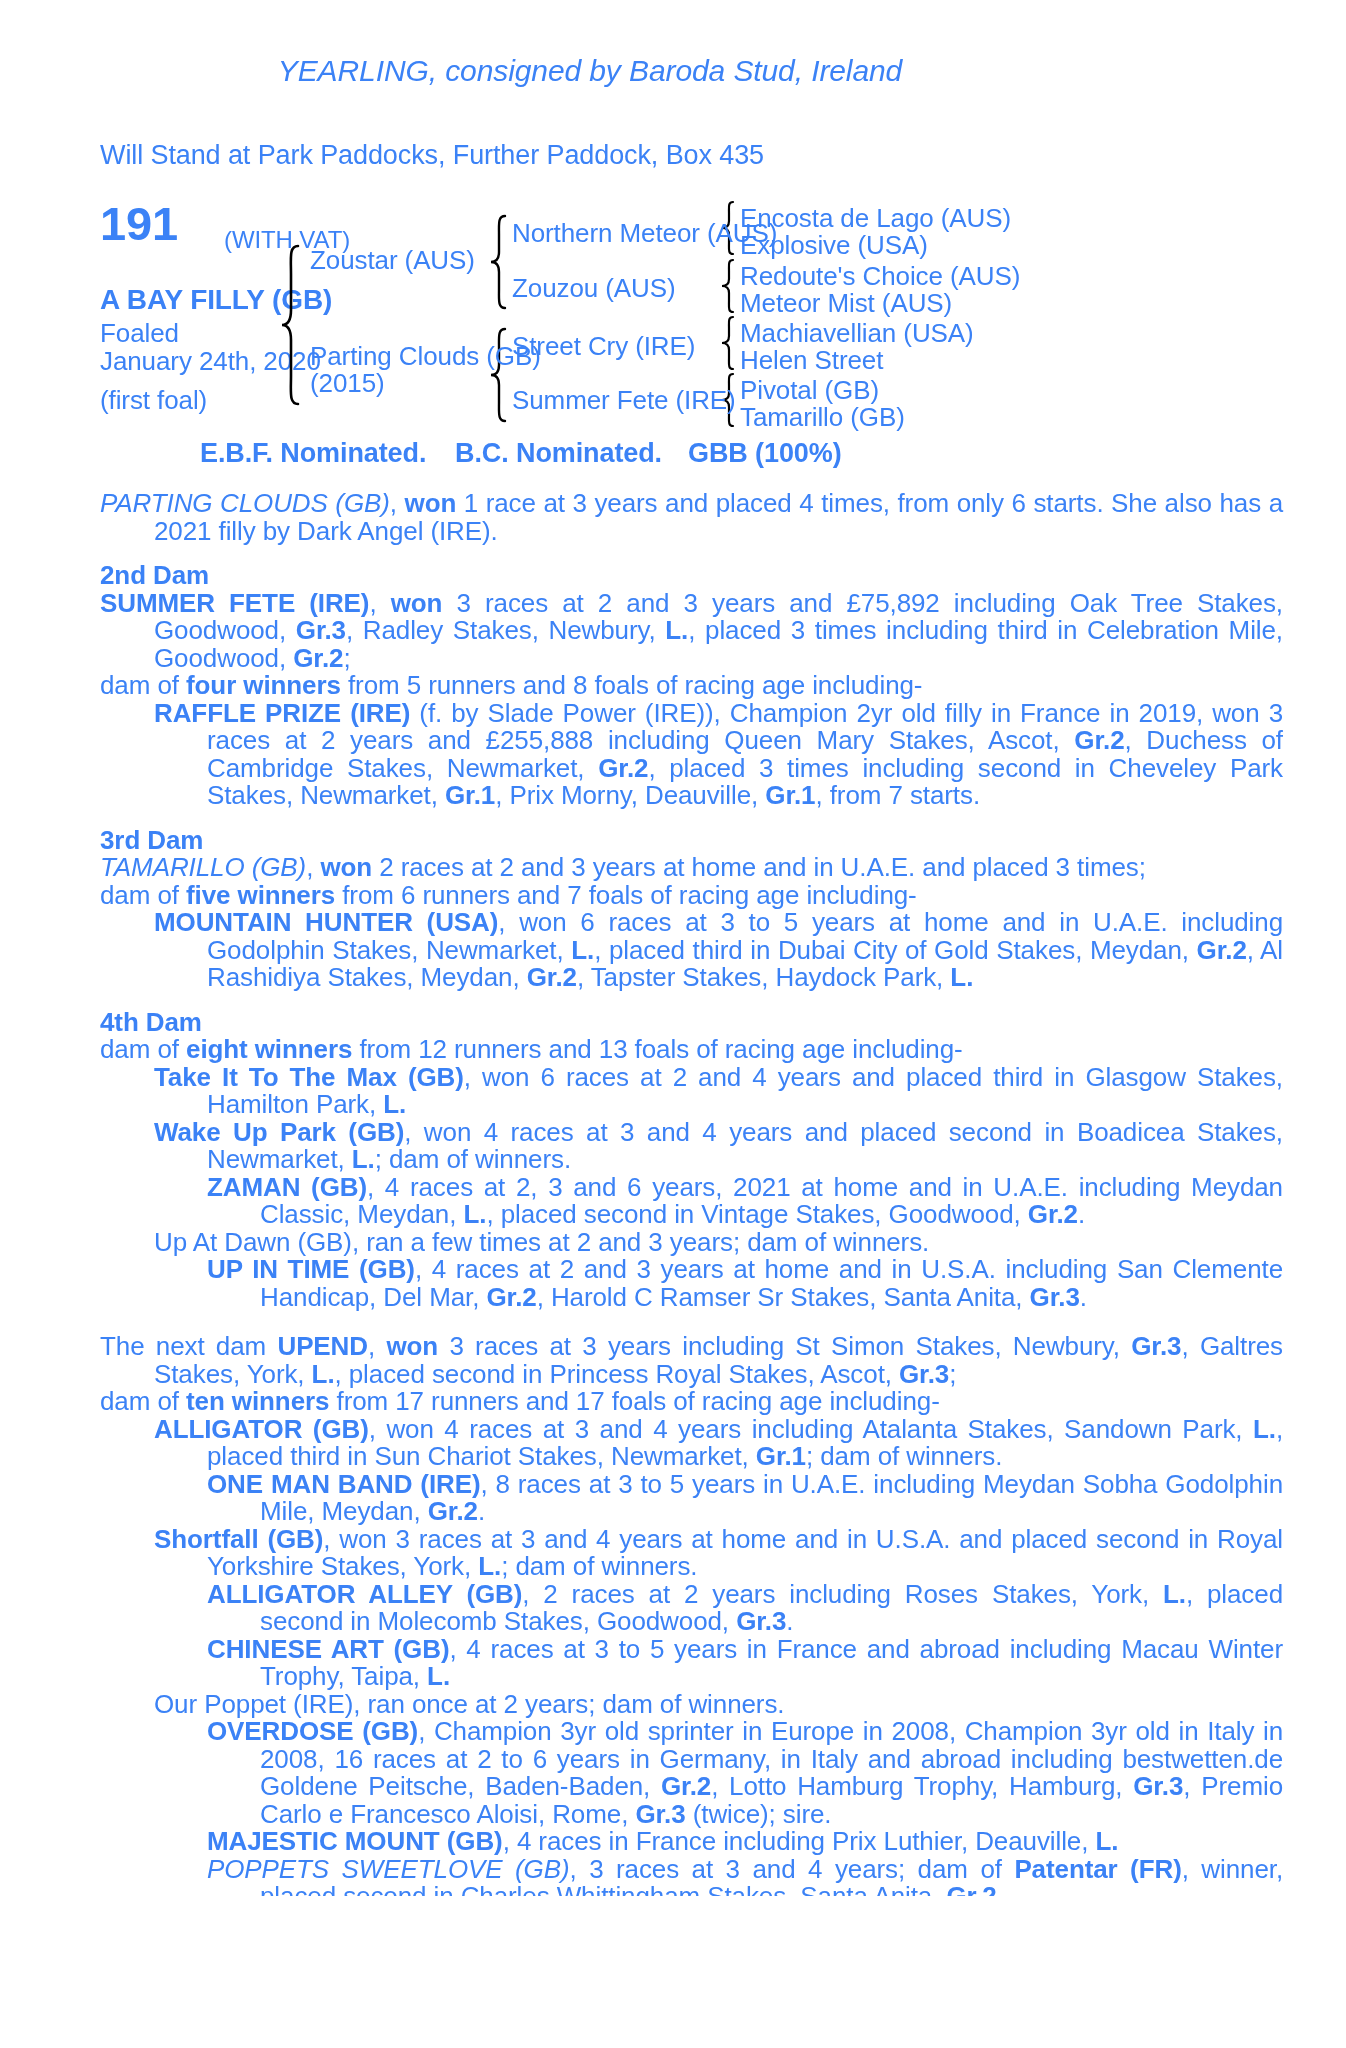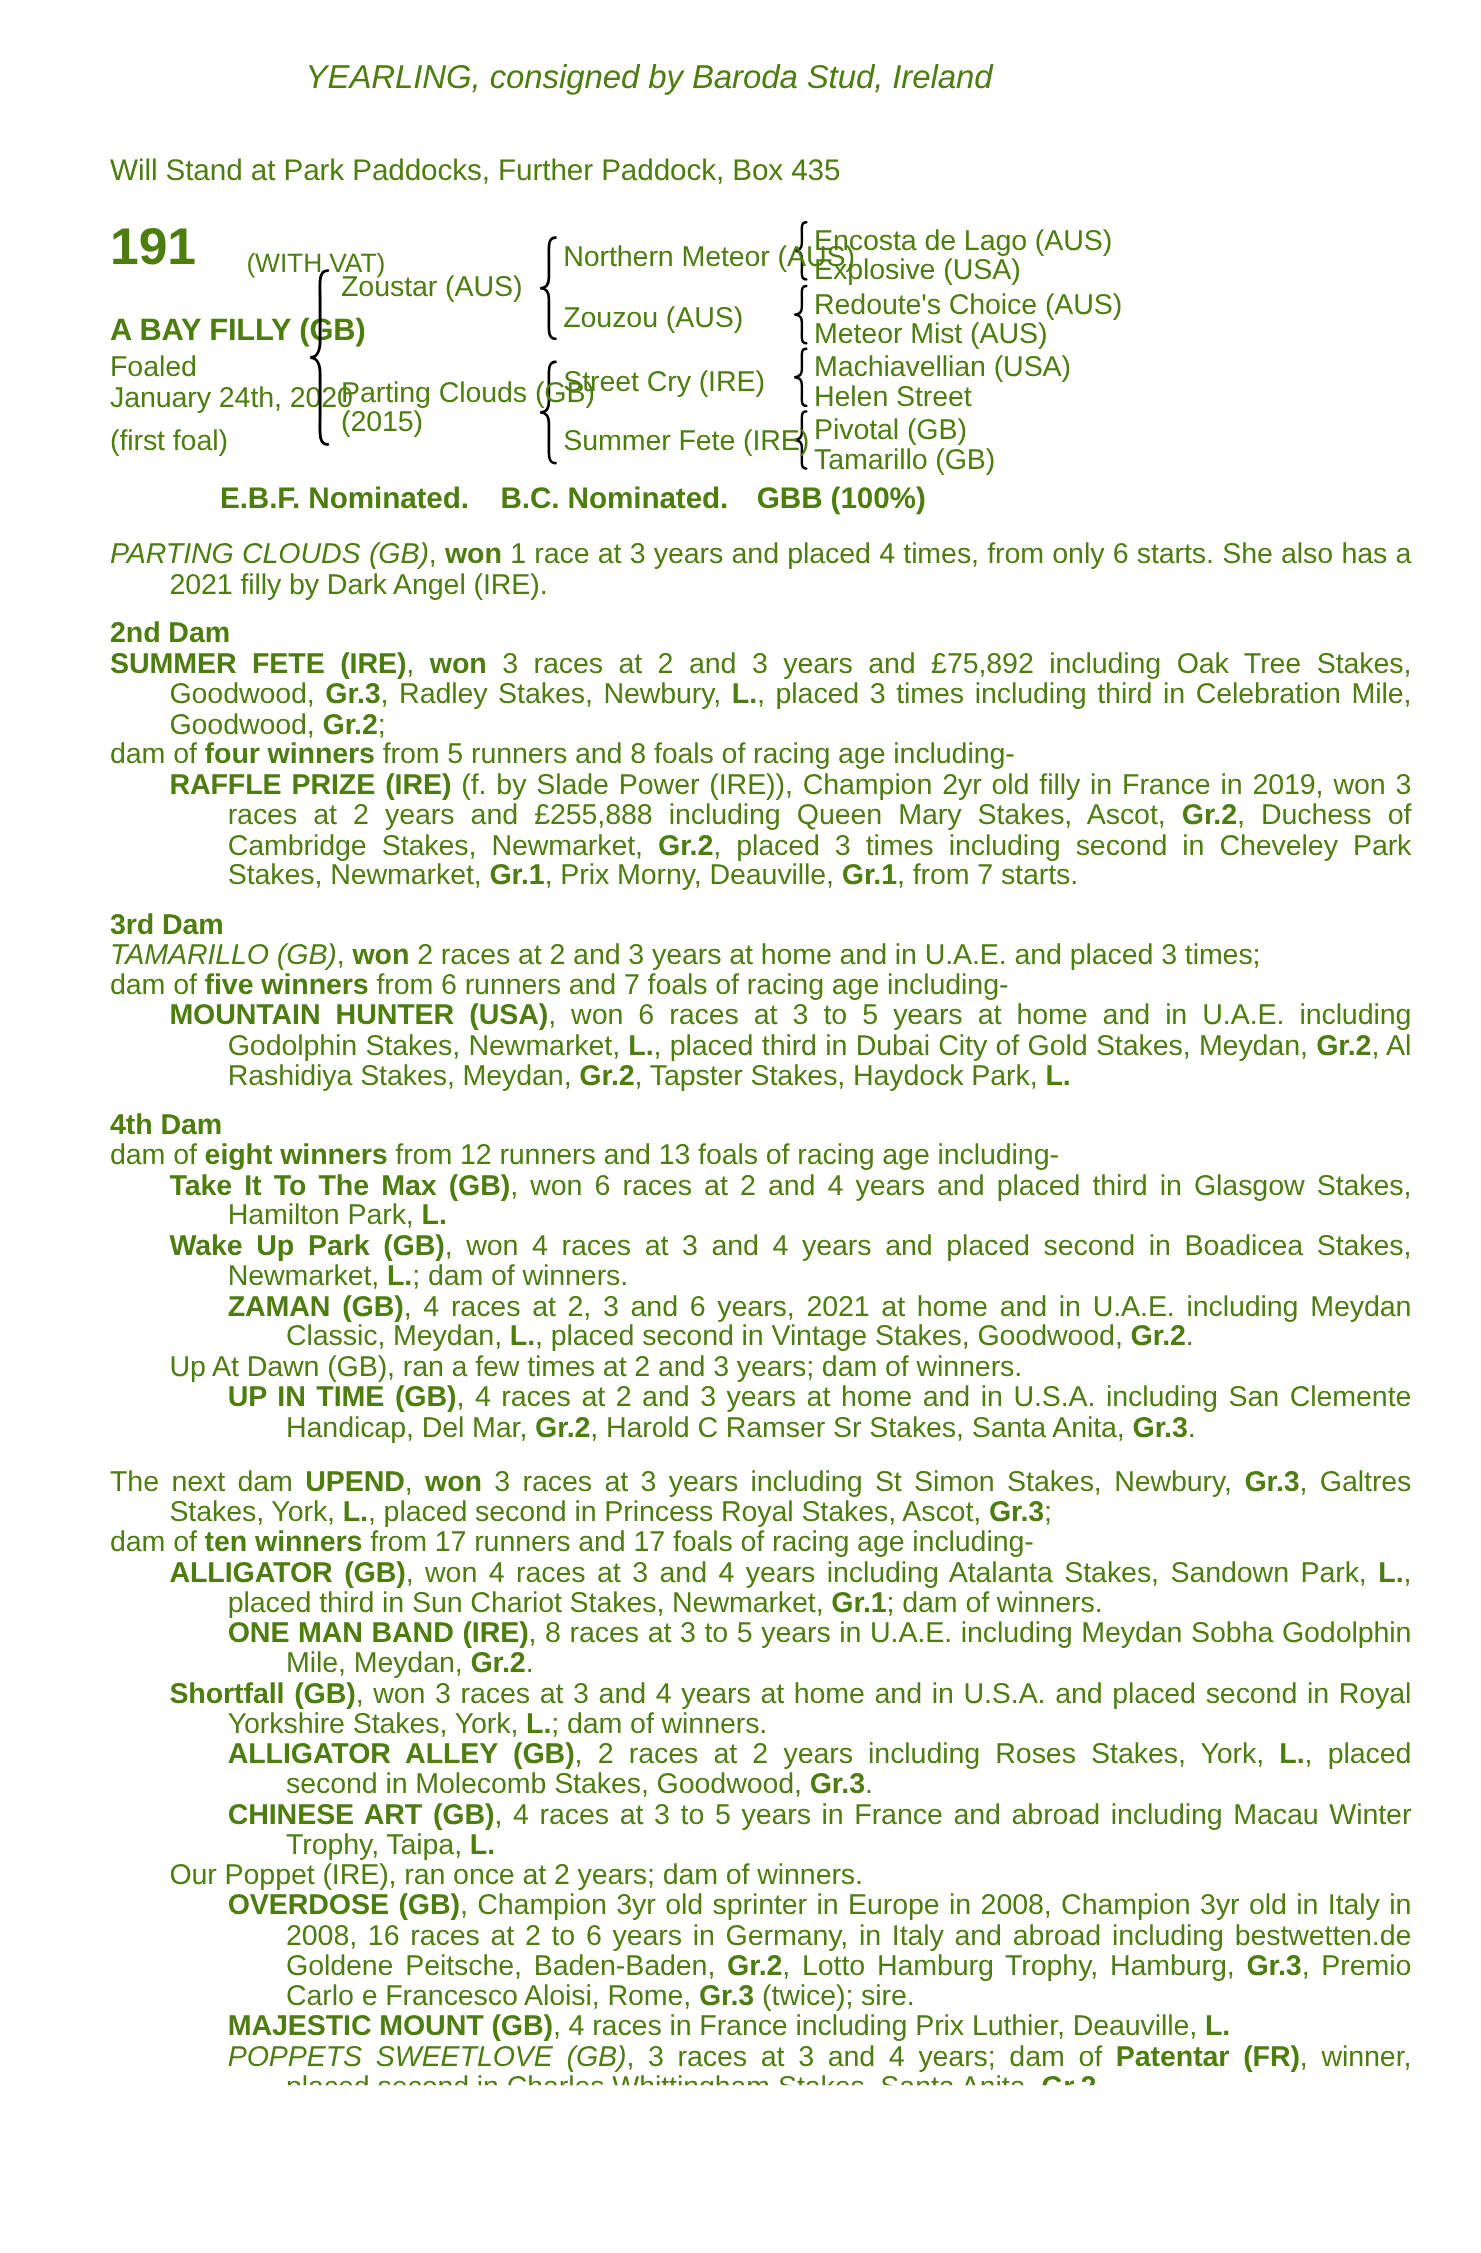--- a/index.html
+++ b/index.html
@@ -1,18 +1,18 @@
 <!DOCTYPE html>
 <html><head>
 <meta charset="utf-8">
 <style>
   html,body { margin:0; padding:0; background:#ffffff; }
   .page {
     position:relative; width:1346px; height:1896px; background:#fff;
-    font-family:"Liberation Sans", sans-serif; color:#4d7c0f;
+    font-family:"Liberation Sans", sans-serif; color:#3b82f6;
     overflow:hidden; letter-spacing:-0.1px;
   }
   .abs { position:absolute; white-space:nowrap; }
 
   
   .yearling-title { top:54px; left:90px; width:1000px; text-align:center;
     font-style:italic; font-size:30px; }
   .stand-line { top:140px; left:100px; font-weight:normal; font-size:27px; }
 
   

